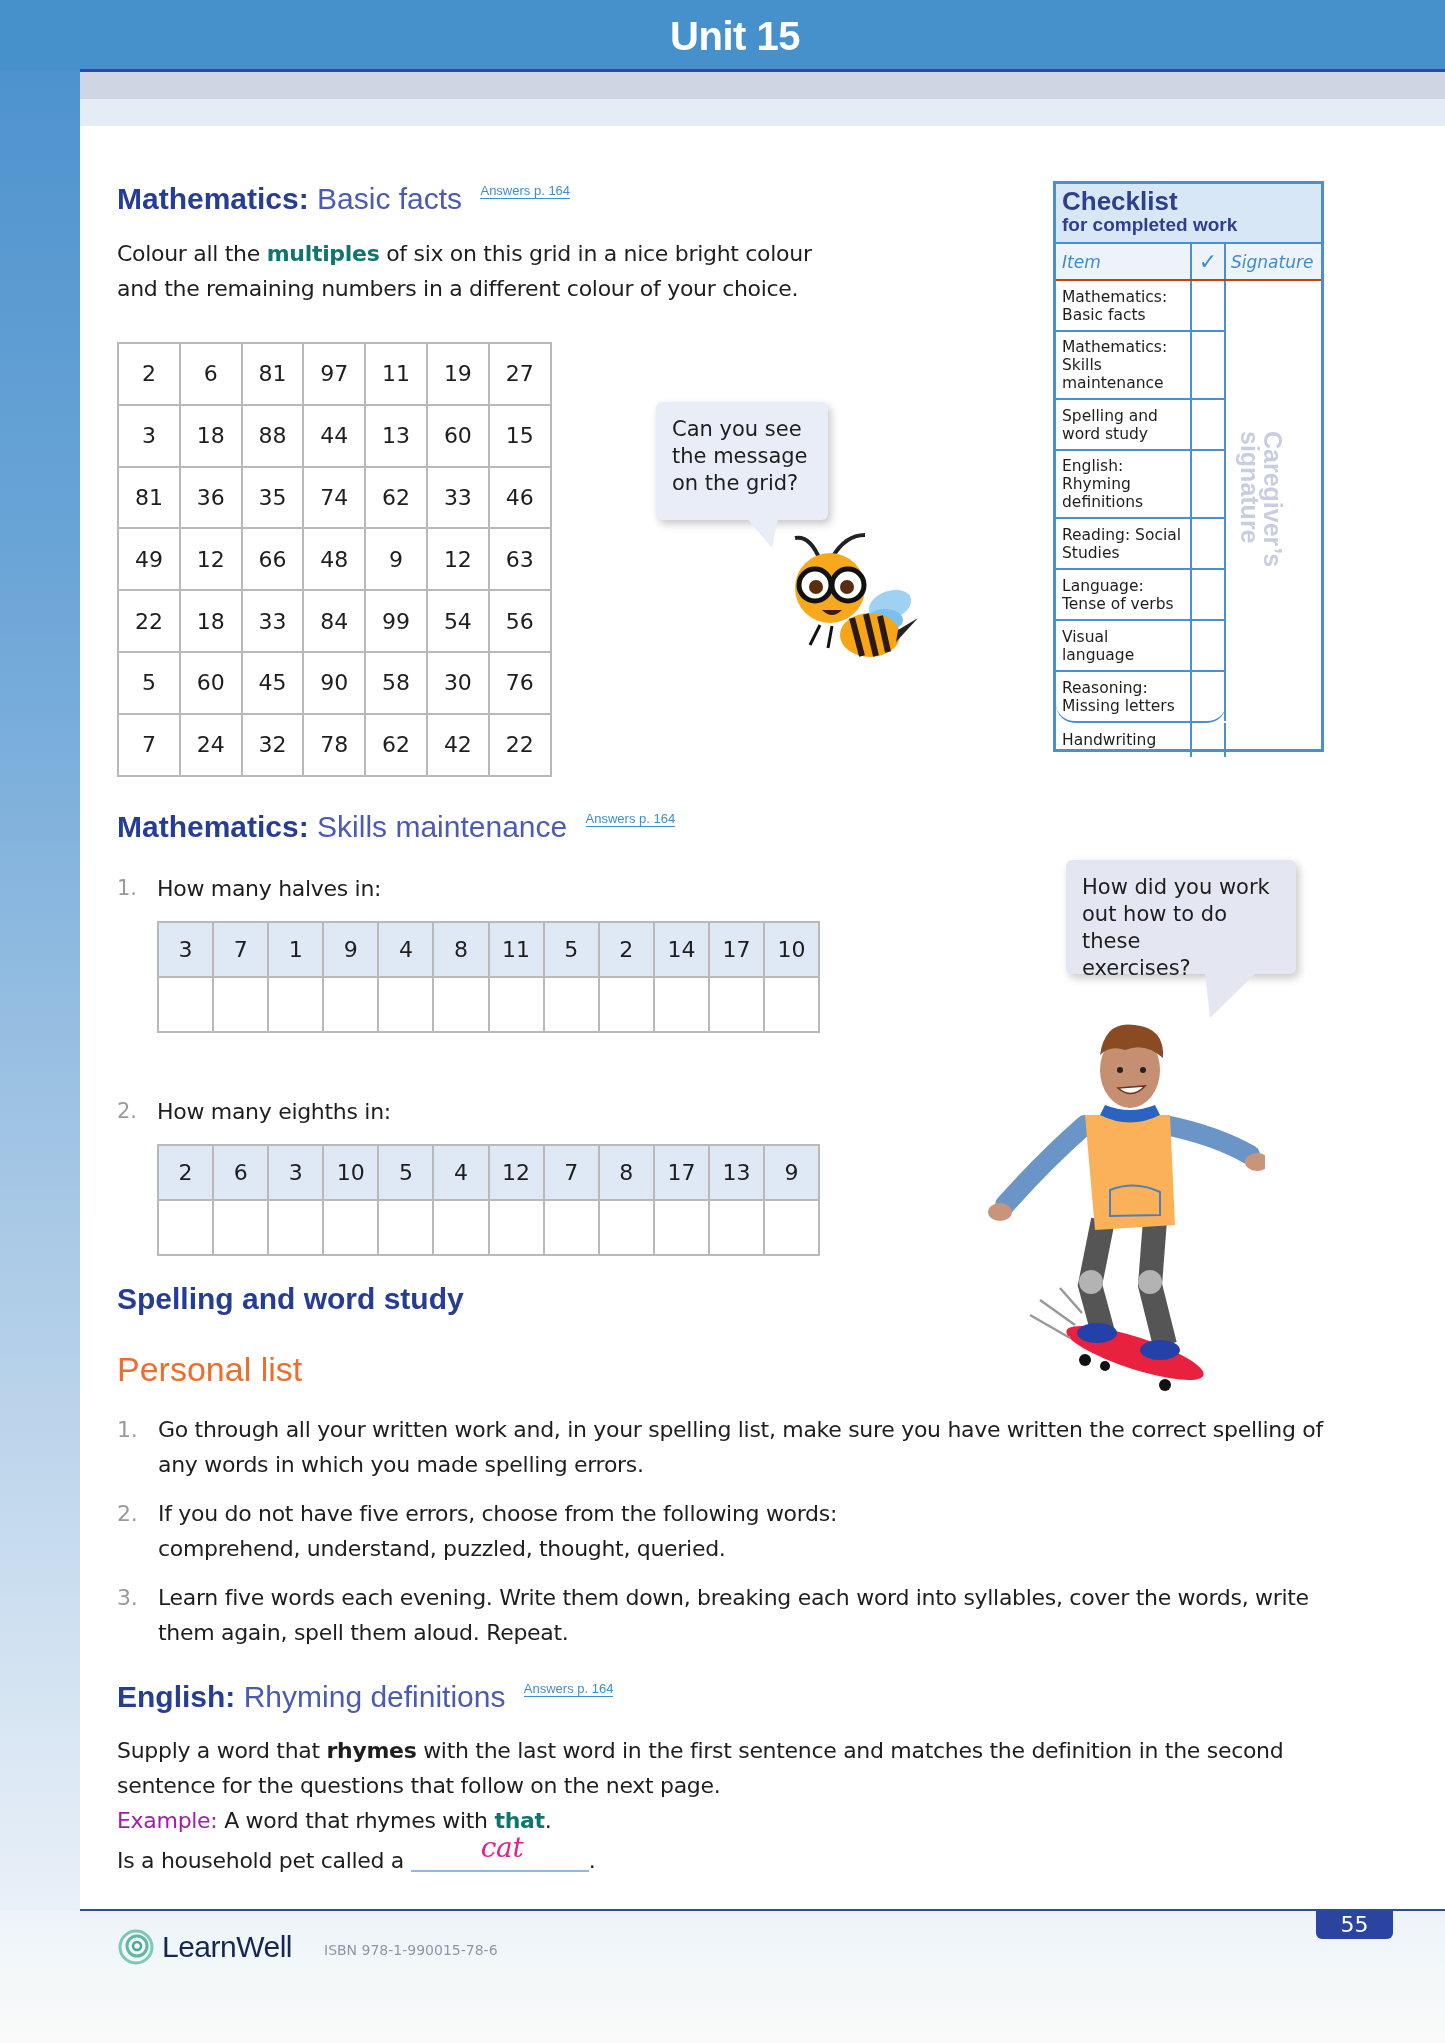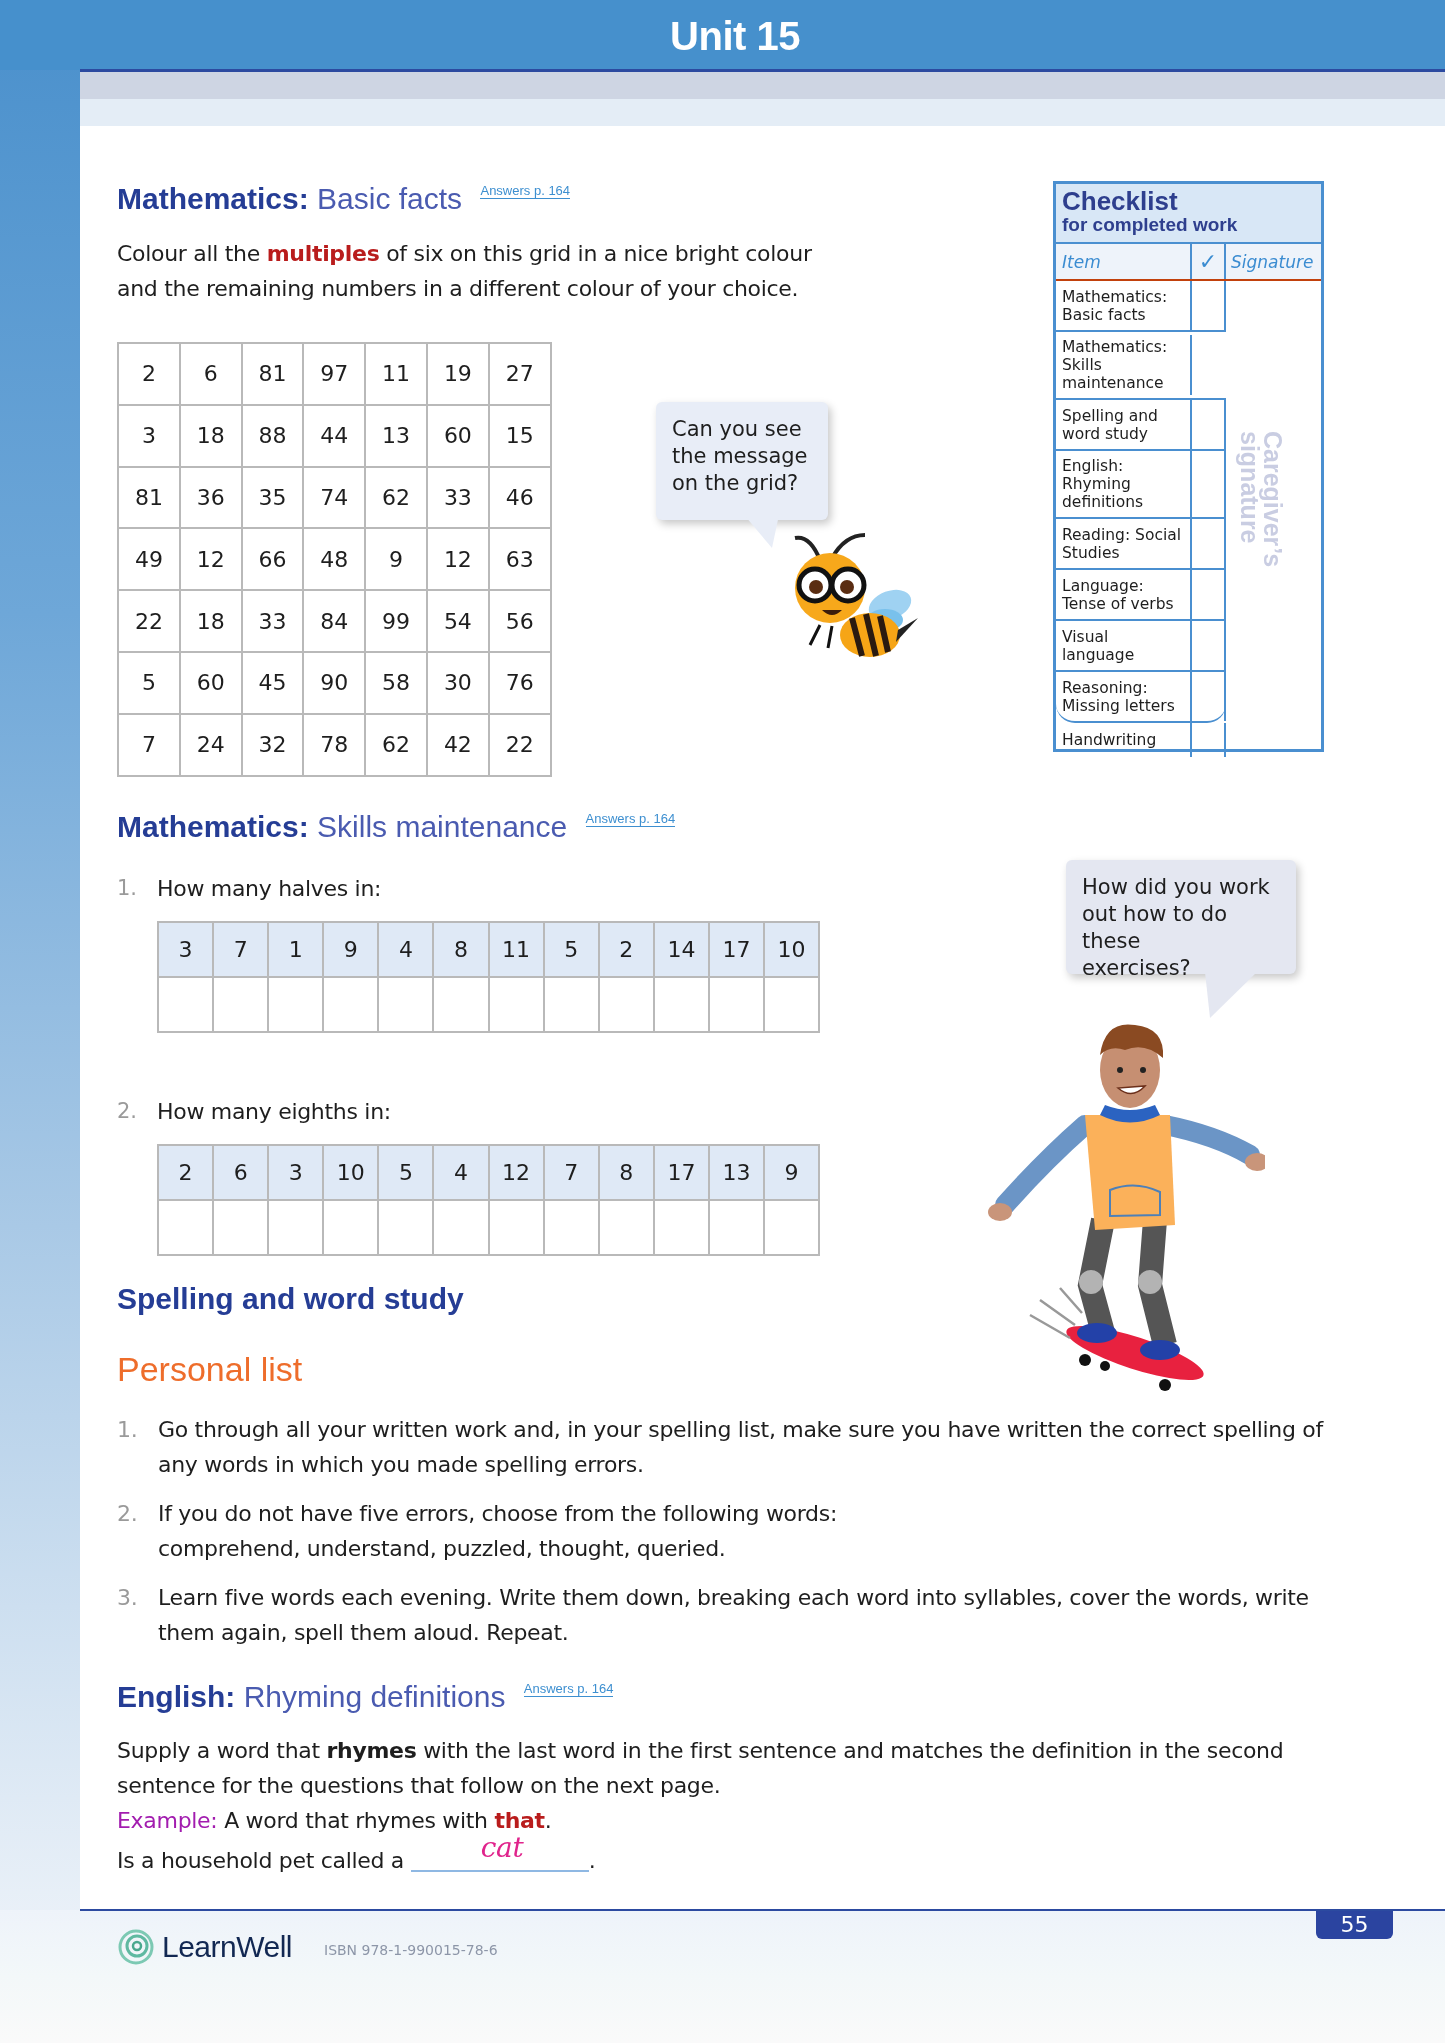--- a/index.html
+++ b/index.html
@@ -40,21 +40,21 @@
   .h-section .light { color: #4a5bb0; }
   .answers-link {
     font-size: 13px; color: #3d8fd0; border-bottom: 1.5px solid #3d8fd0;
     margin-left: 10px; vertical-align: 14px; font-family: "Liberation Sans", sans-serif;
     cursor: pointer;
   }
   .para {
     position: absolute; font-size: 22px; line-height: 35px; color: #1e1e1e;
     font-family: "DejaVu Sans", sans-serif; letter-spacing: -0.3px;
   }
-  .para b { color: #b91c1c; }
+  .para b { color: #0f766e; }
   .para b.dark { color: #1e1e1e; }
 
   
   table.grid {
     position: absolute; left: 117px; top: 342px; border-collapse: collapse;
   }
   table.grid td {
     width: 61.8px; height: 61.8px; border: 2px solid #b9b9b9; text-align: center;
     font-size: 22px; color: #1e1e1e; font-family: "DejaVu Sans", sans-serif;
   }
@@ -257,21 +257,21 @@
     <div class="cl-col-item">Item</div>
     <div class="cl-col-tick">✓</div>
     <div class="cl-col-sig">Signature</div>
   </div>
   <div class="cl-body">
     <div class="cl-rows" id="cl-rows">
         <div class="cl-row" style="height: 51px;">
           <div class="cl-item">Mathematics: Basic facts</div>
           <div class="cl-tick"></div>
         </div>
-        <div class="cl-row" style="height: 68px; align-items: center;">
+        <div class="cl-row" style="height: 68px;">
           <div class="cl-item">Mathematics: Skills maintenance</div>
           <div class="cl-tick"></div>
         </div>
         <div class="cl-row" style="height: 51px;">
           <div class="cl-item">Spelling and word study</div>
           <div class="cl-tick"></div>
         </div>
         <div class="cl-row" style="height: 68px;">
           <div class="cl-item">English: Rhyming definitions</div>
           <div class="cl-tick"></div>

